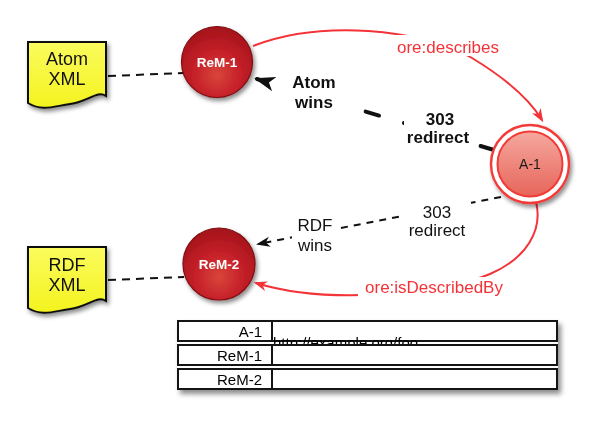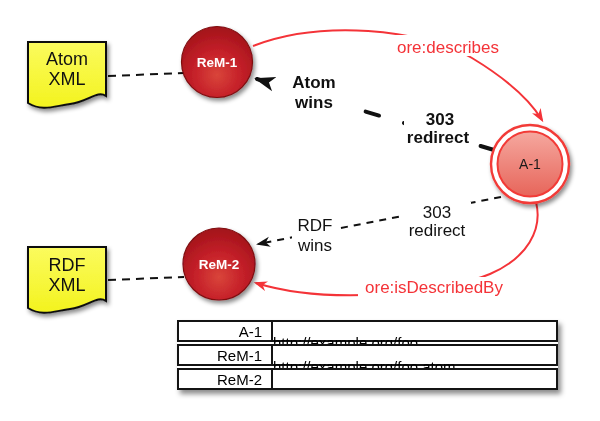--- a/index.html
+++ b/index.html
@@ -119,20 +119,19 @@
     </g>
   </svg>
 
   <div class="uriTable">
     <div class="trow">
       <div class="tname">A-1</div>
       <div class="turl">http://example.org/foo</div>
     </div>
     <div class="trow">
       <div class="tname">ReM-1</div>
-      <div class="turl">http://example.org/foo.atom</div>
     </div>
     <div class="trow">
       <div class="tname">ReM-2</div>
     </div>
   </div>
 
 </div>
 
 </body></html>

